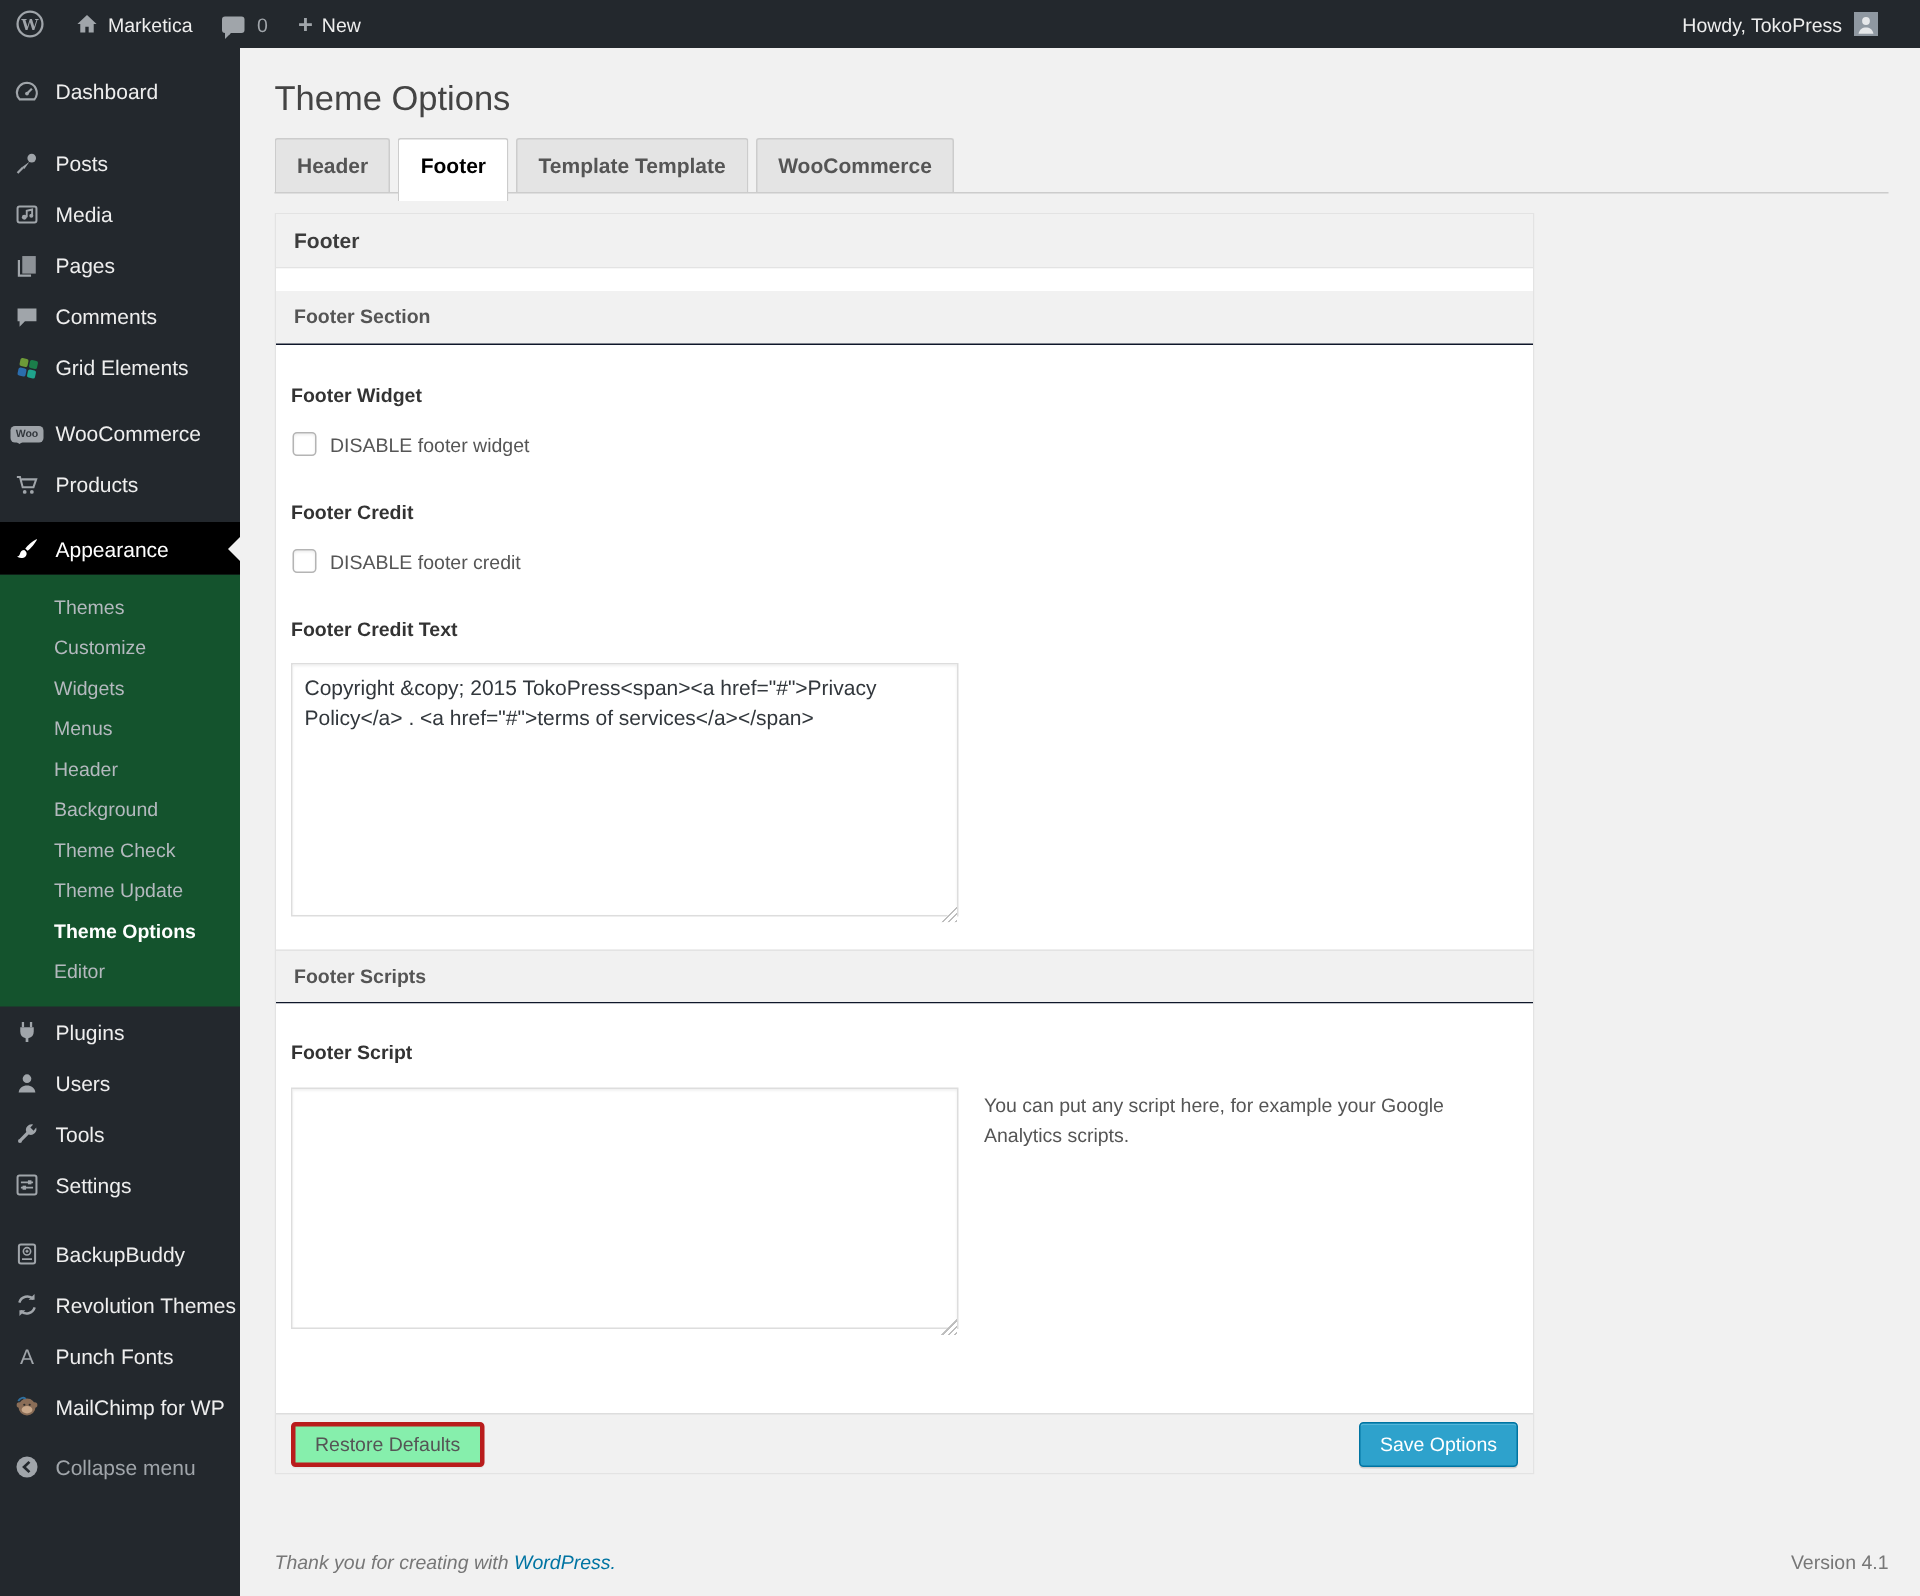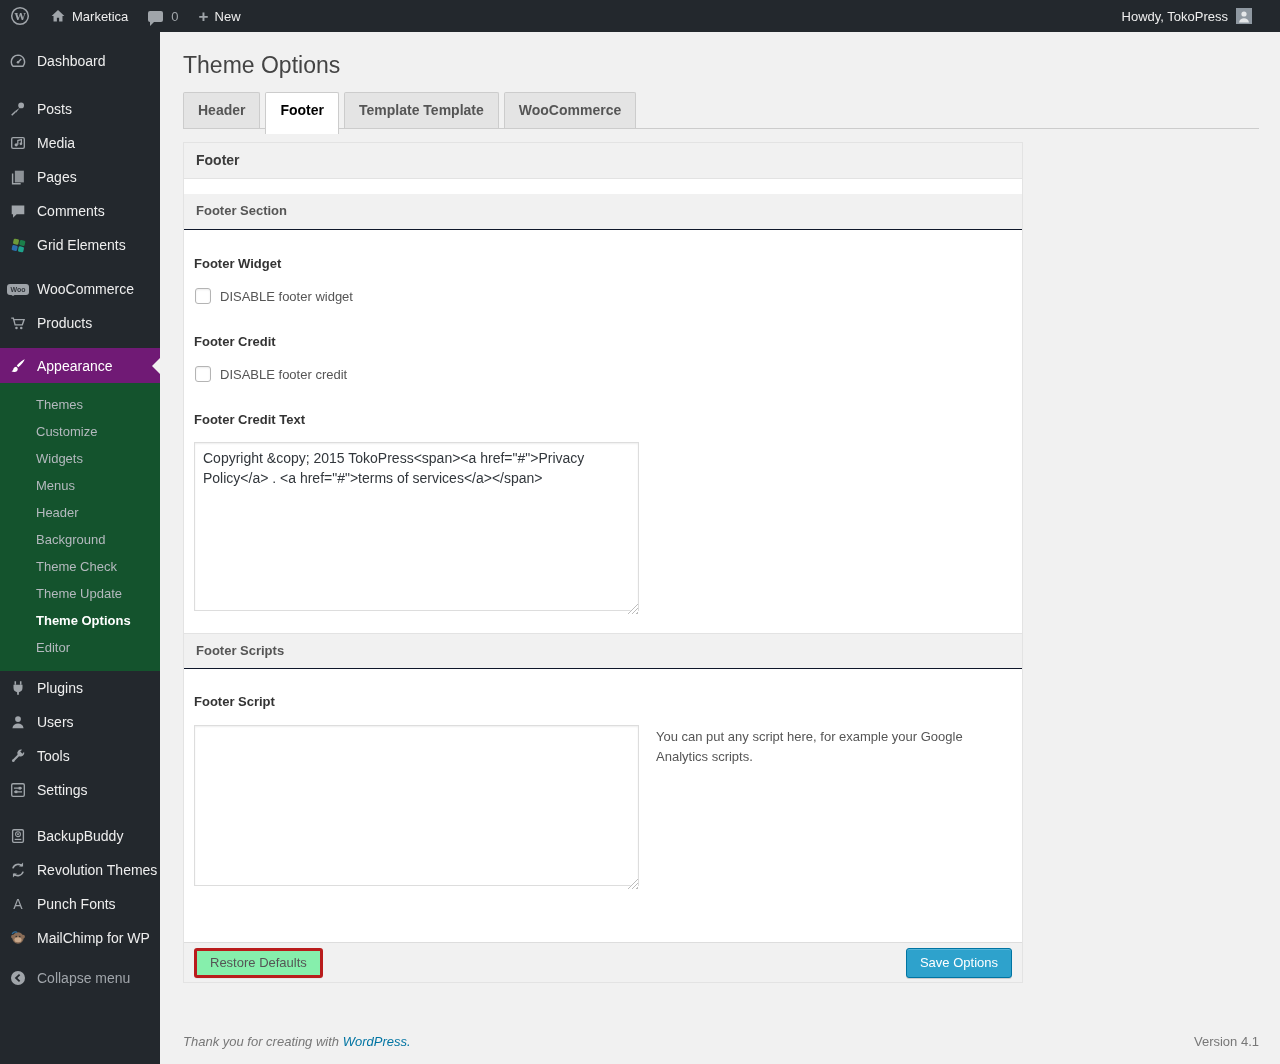--- a/index.html
+++ b/index.html
@@ -18,21 +18,21 @@
   .howdy { color:#eee; font-size:13px; margin-right:8px; }
   .bubble { width:15px; height:11px; background:#a0a5aa; border-radius:2px; position:relative; }
   .bubble::after { content:""; position:absolute; left:2px; bottom:-4px;
     border:4px solid transparent; border-top-color:#a0a5aa; border-left-color:#a0a5aa; border-width:3px; }
 
   
   .sidebar { position:absolute; top:32px; left:0; width:160px; bottom:0; background:#23282d; padding-top:12px; }
   .menu-item { height:34px; display:flex; align-items:center; padding-left:8px; font-size:14px; color:#eee; cursor:pointer; }
   .menu-item .icon { width:20px; height:20px; margin-right:9px; color:#a0a5aa;
     display:flex; align-items:center; justify-content:center; flex:none; }
-  .menu-item.active { background:#701a75; color:#fff; position:relative; height:35px; }
+  .menu-item.active { background:#000000; color:#fff; position:relative; height:35px; }
   .menu-item.active .icon { color:#fff; }
   .menu-item.active::after { content:""; position:absolute; right:0; top:50%; margin-top:-8px;
     border-top:8px solid transparent; border-bottom:8px solid transparent; border-right:8px solid #f1f1f1; }
   .spacer-14 { height:14px; } .spacer-10 { height:10px; } .spacer-8 { height:8px; }
   .spacer-12 { height:12px; } .spacer-6 { height:6px; }
   .submenu { background:#14532d; padding:8px 0 10px; }
   .submenu-item { padding:6px 0 6px 36px; font-size:13px; line-height:15px; color:#b4b9be; cursor:pointer; }
   .submenu-item.current { color:#fff; font-weight:700; }
   .woo-badge { background:#9ea3a8; color:#32373c; font-size:7px; font-weight:700; border-radius:3px;
     padding:2px 3px; line-height:1; position:relative; }

